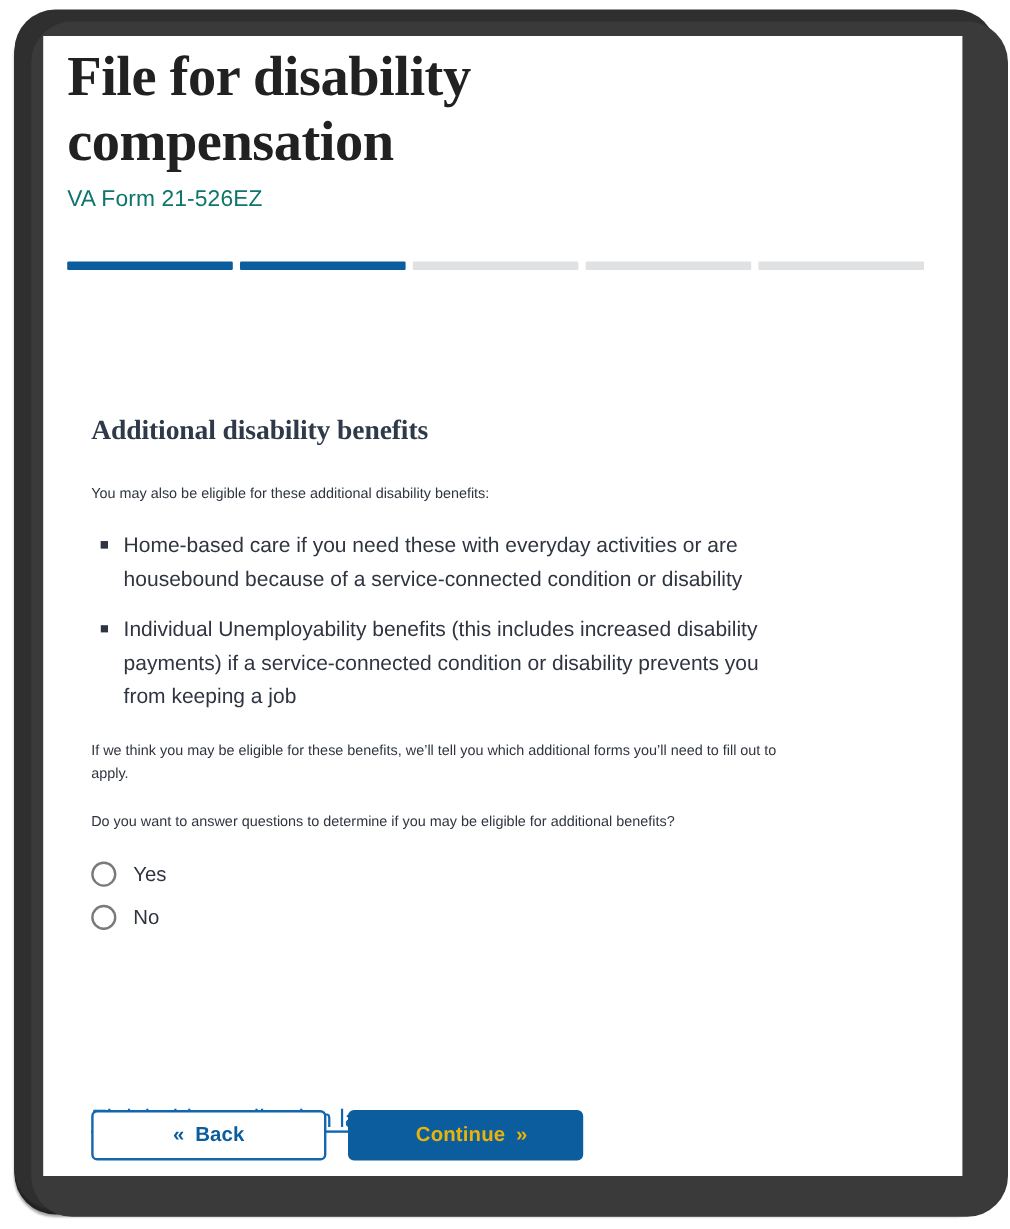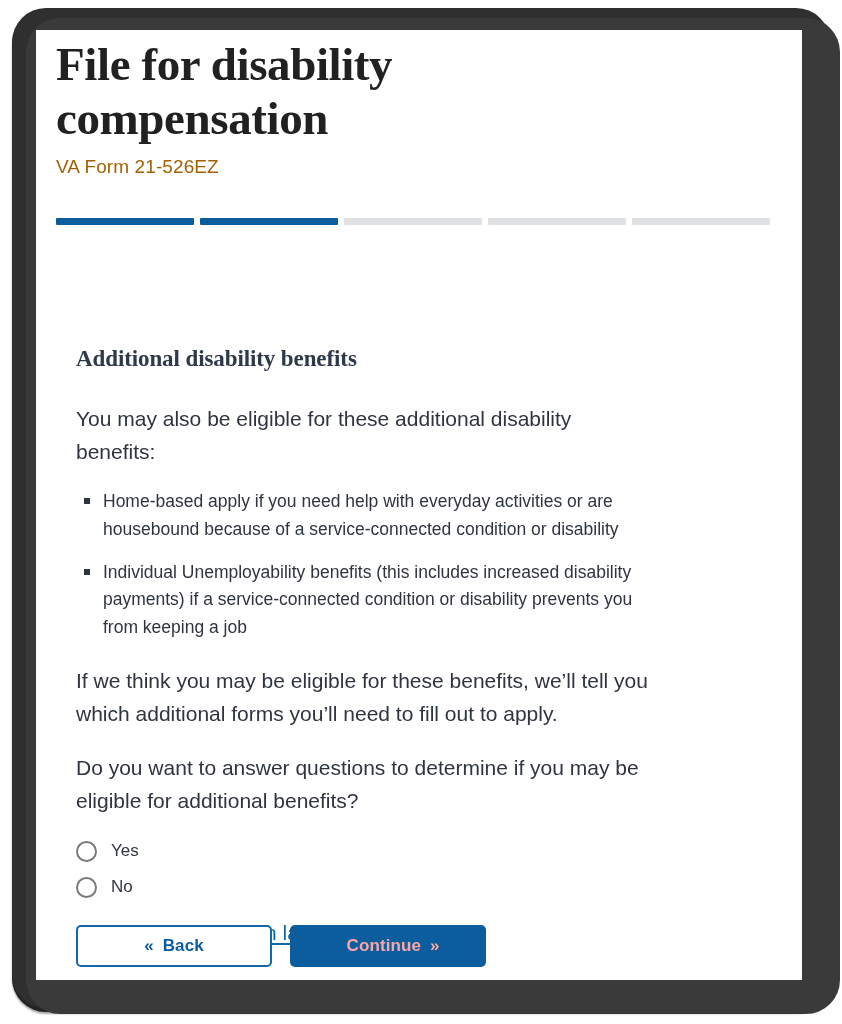--- a/index.html
+++ b/index.html
@@ -66,21 +66,21 @@
     line-height: 1.14;
     letter-spacing: -0.4px;
     color: #212121;
     margin: 0;
   }
   .form-subtitle {
     position: absolute;
     left: 20px;
     top: 126px;
     font-size: 19px;
-    color: #a16207;
+    color: #0f766e;
     letter-spacing: .1px;
   }
 
   
   .progress-bar {
     position: absolute;
     left: 20px;
     top: 188px;
     width: 714px;
     display: flex;
@@ -125,21 +125,21 @@
   }
   .section-heading {
     font-family: "Liberation Serif", serif;
     font-weight: bold;
     font-size: 23px;
     color: #2e3a4a;
     letter-spacing: -.1px;
     margin: 0 0 30px 0;
   }
   .body-text {
-    font-size: 21px;
+    font-size: 12px;
     line-height: 1.58;
     color: #2f3540;
     margin: 0 0 20px 0;
   }
 
   ul.benefit-list {
     list-style: none;
     margin: 0 0 22px 0;
     padding: 0;
   }
@@ -161,20 +161,21 @@
     background: #2f3540;
   }
 
   .para-block { margin-top: 22px; }
   .para-block .body-text { margin-bottom: 21px; }
 
   
   .radio-group { margin-top: 24px; }
   .radio-row {
     display: flex;
+    align-items: center;
     margin-bottom: 15px;
   }
   .radio-circle {
     width: 21px;
     height: 21px;
     border: 2px solid #7a7a7a;
     border-radius: 50%;
     background: #ffffff;
     box-sizing: border-box;
     flex: 0 0 auto;
@@ -221,21 +222,21 @@
     width: 196px;
     height: 42px;
     background: #ffffff;
     color: #0b5d9e;
     border: 2px solid #1266ad;
   }
   .btn-continue {
     width: 196px;
     height: 42px;
     background: #0b5d9e;
-    color: #fca5a5;
+    color: #eab308;
     border: none;
     padding-left: 16px;
   }
   .chev { letter-spacing: 0; }
   .chev-left { margin-right: 9px; }
   .chev-right { margin-left: 9px; }
 </style>
 </head>
 <body>
 
@@ -262,21 +263,21 @@
       <div class="section-wrap">
         <h3 class="section-heading">Additional disability benefits</h3>
         <p class="body-text">You may also be eligible for these additional disability benefits:</p>
 
         <ul class="benefit-list">
           <li>
             <span class="sq-bullet"></span>
           </li>
           <li>
             <span class="sq-bullet"></span>
-            <span>Home-based apply if you need help with everyday activities or are housebound because of a service-connected condition or disability</span>
+            <span>Home-based care if you need these with everyday activities or are housebound because of a service-connected condition or disability</span>
           </li>
           <li>
             <span class="sq-bullet"></span>
             <span>Individual Unemployability benefits (this includes increased disability payments) if a service-connected condition or disability prevents you from keeping a job</span>
           </li>
         </ul>
 
         <div class="para-block">
           <p class="body-text">If we think you may be eligible for these benefits, we’ll tell you which additional forms you’ll need to fill out to apply.</p>
           <p class="body-text">Do you want to answer questions to determine if you may be eligible for additional benefits?</p>

